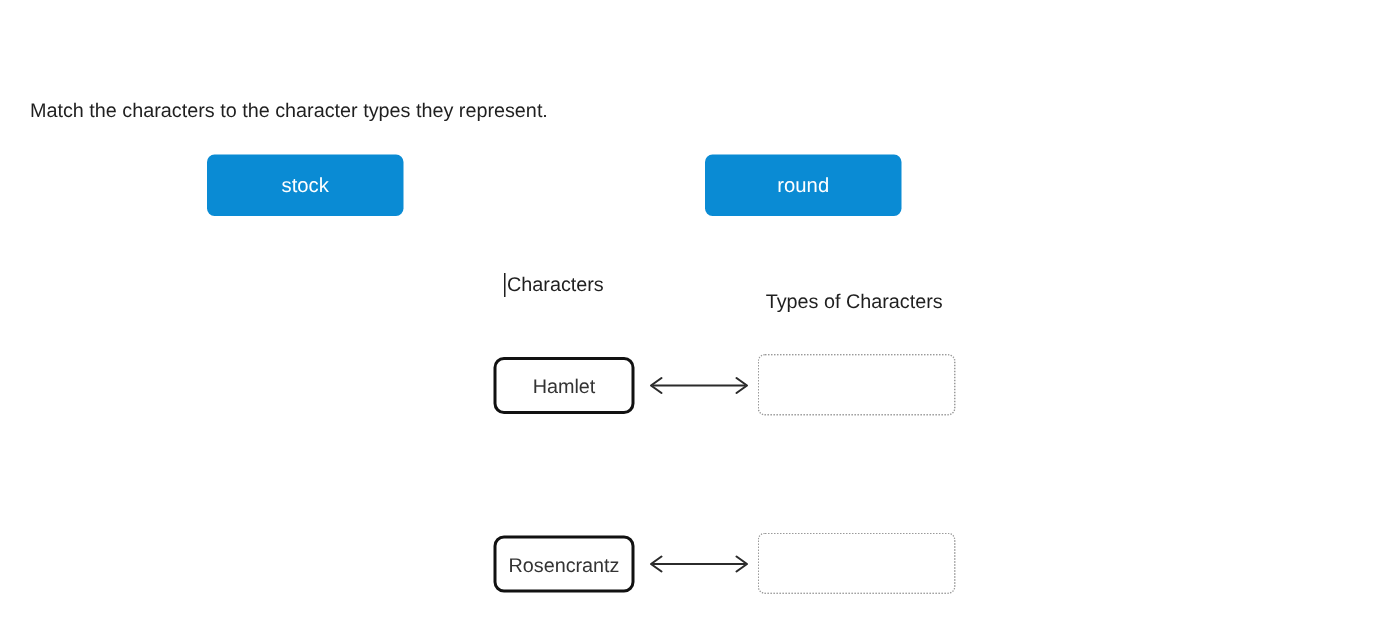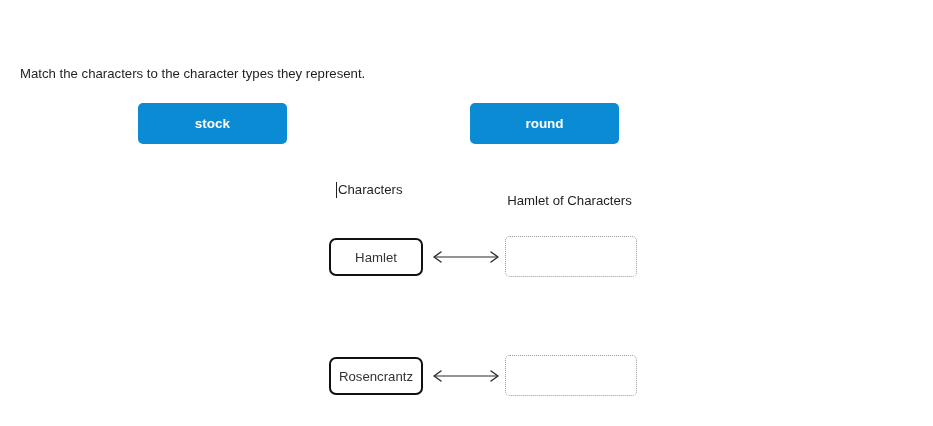--- a/index.html
+++ b/index.html
@@ -31,27 +31,27 @@
     color: #1f1f1f;
     white-space: nowrap;
   }
   #instr-1 { top: 8px; }
   #instr-2 { top: 66px; }
 
   
   .tile {
     position: absolute;
     top: 103px;
-    width: 149px;
+    width: 131px;
     height: 41px;
     background: #0a8bd4;
     border-radius: 5px;
     color: #ffffff;
     font-size: 13.5px;
-    font-weight: bold;
+    font-weight: normal;
     display: flex;
     align-items: center;
     justify-content: center;
     cursor: move;
     user-select: none;
     box-sizing: border-box;
   }
   #tile-0 { left: 138px; }
   #tile-1 { left: 304px; }
   #tile-2 { left: 470px; }
@@ -157,21 +157,21 @@
 
   <div class="tile" id="tile-2">
     <span>round</span>
   </div>
 
   <div class="col-head" id="head-left">
     <span class="caret"></span>
     <span class="l1">Characters</span>
   </div>
 
-  <div class="col-head" id="head-right">Hamlet of Characters</div>
+  <div class="col-head" id="head-right">Types of Characters</div>
 
   <div class="match-row" id="row-0">
     <div class="source-box">
       <span>Hamlet</span>
     </div>
     <svg class="arrow" viewBox="0 0 74 16">
       <line x1="6" y1="8" x2="68" y2="8" stroke="#2b2b2b" stroke-width="1.2"></line>
       <polyline points="12,3 5,8 12,13" fill="none" stroke="#2b2b2b" stroke-width="1.4" stroke-linecap="round" stroke-linejoin="round"></polyline>
       <polyline points="62,3 69,8 62,13" fill="none" stroke="#2b2b2b" stroke-width="1.4" stroke-linecap="round" stroke-linejoin="round"></polyline>
     </svg>

